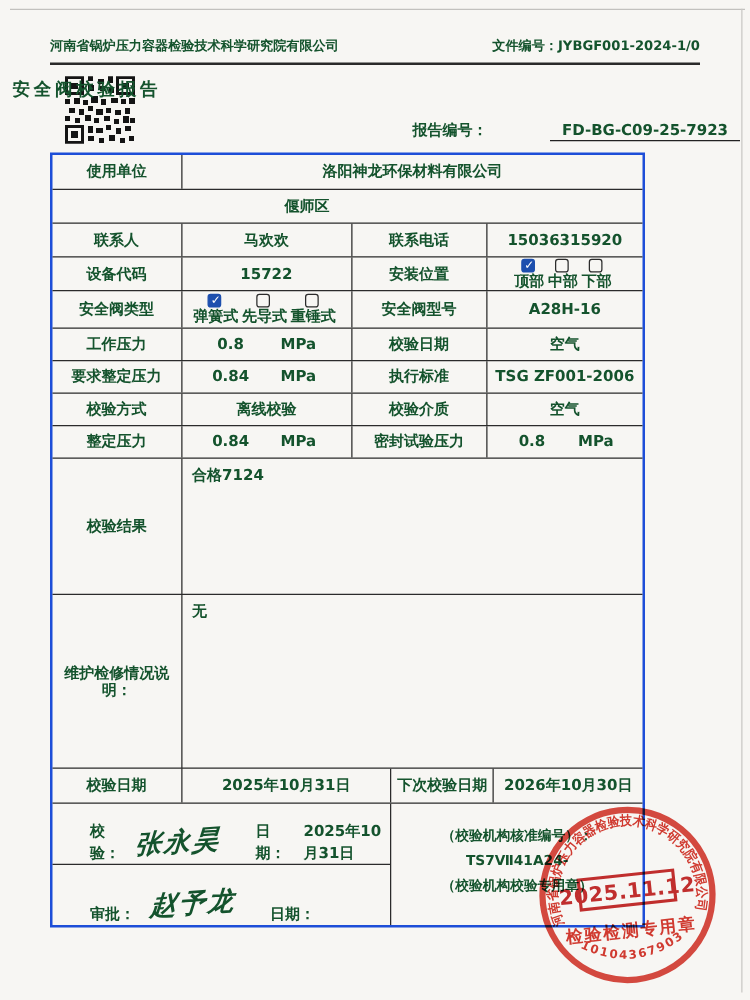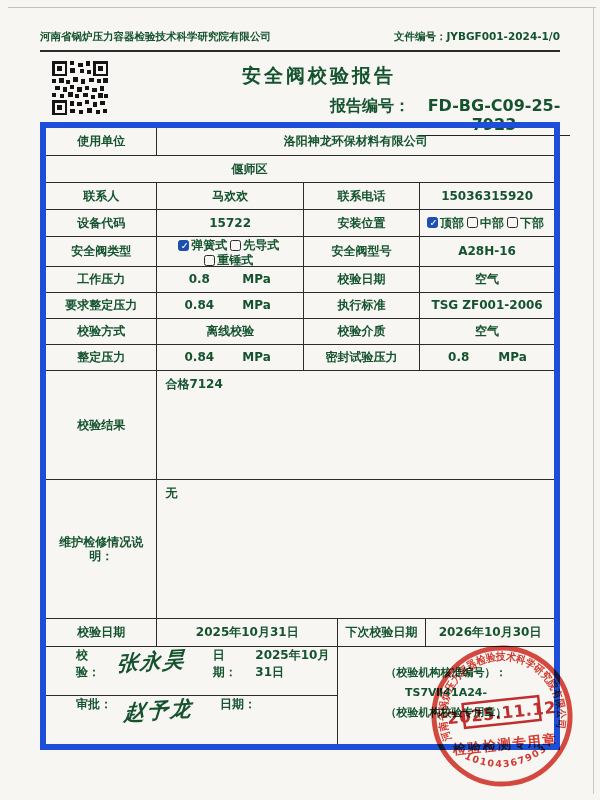--- a/index.html
+++ b/index.html
@@ -6,52 +6,52 @@
   html,body { width:600px; height:800px; }
   body { font-family:"DejaVu Sans","Liberation Sans",sans-serif; background:#efeeec; }
   .page { position:relative; width:600px; height:800px; background:#f7f6f3; overflow:hidden; color:#14532d; }
   .edge-top { position:absolute; left:8px; right:4px; top:7px; height:1px; background:#c2c1be; }
   .edge-right { position:absolute; right:6px; top:7px; bottom:6px; width:1px; background:#c9c8c5; }
 
   
   .hdr { position:absolute; left:40px; right:40px; top:30px; display:flex; justify-content:space-between; font-size:10.5px; font-weight:700; }
   .hdr-rule { position:absolute; left:40px; width:520px; top:50px; height:2px; background:#2a2a2a; }
   .qr { position:absolute; left:52px; top:61px; }
-  .title { position:absolute; left:0; right:0; top:63px; text-align:center; padding-left:38px; font-size:19px; font-weight:700; letter-spacing:3px; }
-  .report-no { position:absolute; left:330px; top:96px; display:flex; font-size:16px; font-weight:700; }
+  .title { position:absolute; left:0; right:0; top:63px; text-align:left; padding-left:10px; font-size:14px; font-weight:700; letter-spacing:3px; }
+  .report-no { position:absolute; left:330px; top:96px; display:flex; align-items:flex-end; font-size:12px; font-weight:700;gap:42px; }
   .report-no .num { display:inline-block; width:152px; margin-left:8px; text-align:center; border-bottom:1.6px solid #222; padding-bottom:1px; }
 
   
-  .tbl { position:absolute; left:40px; top:122px; width:520px; border:6px solid #1d4ed8; background:transparent; }
+  .tbl { position:absolute; left:40px; top:122px; width:476px; border:2px solid #1d4ed8; background:transparent; }
   .tr { display:flex; border-top:1px solid #2b2b2b; }
   .tr:first-child { border-top:none; }
   .td { border-left:1px solid #2b2b2b; display:flex; align-items:center; justify-content:center; text-align:center; padding:1px 3px; font-size:12px; font-weight:700; line-height:1.2; }
   .td:first-child { border-left:none; }
   .c1{width:113px} .c2{width:150px} .c3{width:119px} .c4{width:138px} .c24{width:407px}
   .b2{width:185px} .b3{width:90px} .b4{width:132px}
   .h27{height:27px} .h30{height:30px} .h26{height:26px}
   .tall { height:109px; align-items:flex-start; justify-content:flex-start; text-align:left; padding:6px 8px; }
   .tall2 { height:139px; align-items:flex-start; justify-content:flex-start; text-align:left; padding:6px 8px; }
   .vlabel-tall { align-items:center; justify-content:center; }
   .vu { justify-content:flex-start; }
   .vu .v { flex:1.35; text-align:center; }
   .vu .u { flex:1; text-align:left; padding-left:4px; }
 
   
   .optwrap { flex-wrap:wrap; row-gap:1px; }
-  .opt { display:inline-flex; align-items:center; margin-right:3px; white-space:nowrap; }
+  .opt { display:inline-flex; align-items:center; margin-right:3px; white-space:nowrap;flex-direction:column; }
   .cb { display:inline-block; width:11px; height:11px; margin-right:2px; border-radius:2.5px; position:relative; }
   .cb[data-checked="false"] { border:1.6px solid #2b2b2b; background:transparent; }
   .cb[data-checked="true"]  { background:#1d4fae; border:1.6px solid #1d4fae; }
   .cb[data-checked="true"]::after { content:"✓"; position:absolute; left:0; top:-1px; width:11px; text-align:center; color:#fff; font-size:9.5px; font-weight:700; }
 
   
   .sigrow { height:98px; }
   .sig-left { width:298px; display:flex; flex-direction:column; }
-  .sig-line { flex:1; display:flex; align-items:flex-start; padding-left:30px; font-size:12px; font-weight:700; }
+  .sig-line { flex:1; display:flex; align-items:flex-end; padding-left:30px; font-size:12px; font-weight:700; }
   .sig-line + .sig-line { border-top:1px solid #2b2b2b; }
   .sig-name { display:inline-block; font-size:21px; font-weight:600; font-style:italic; transform:rotate(-4deg) skewX(-8deg); margin:0 10px 4px 12px; min-width:86px; letter-spacing:2px; }
   .sig-date { margin-left:14px; }
   .sig-right { width:222px; border-left:1px solid #2b2b2b; padding-top:16px; text-align:center; font-size:11px; font-weight:700; line-height:1.8; }
 
   
   .stamp { position:absolute; left:428px; top:642px; width:148px; height:148px; transform:rotate(-6deg); opacity:0.9; mix-blend-mode:multiply; }
   .stamp svg text { font-family:"DejaVu Sans","Liberation Sans",sans-serif; }
 </style>
 </head>

